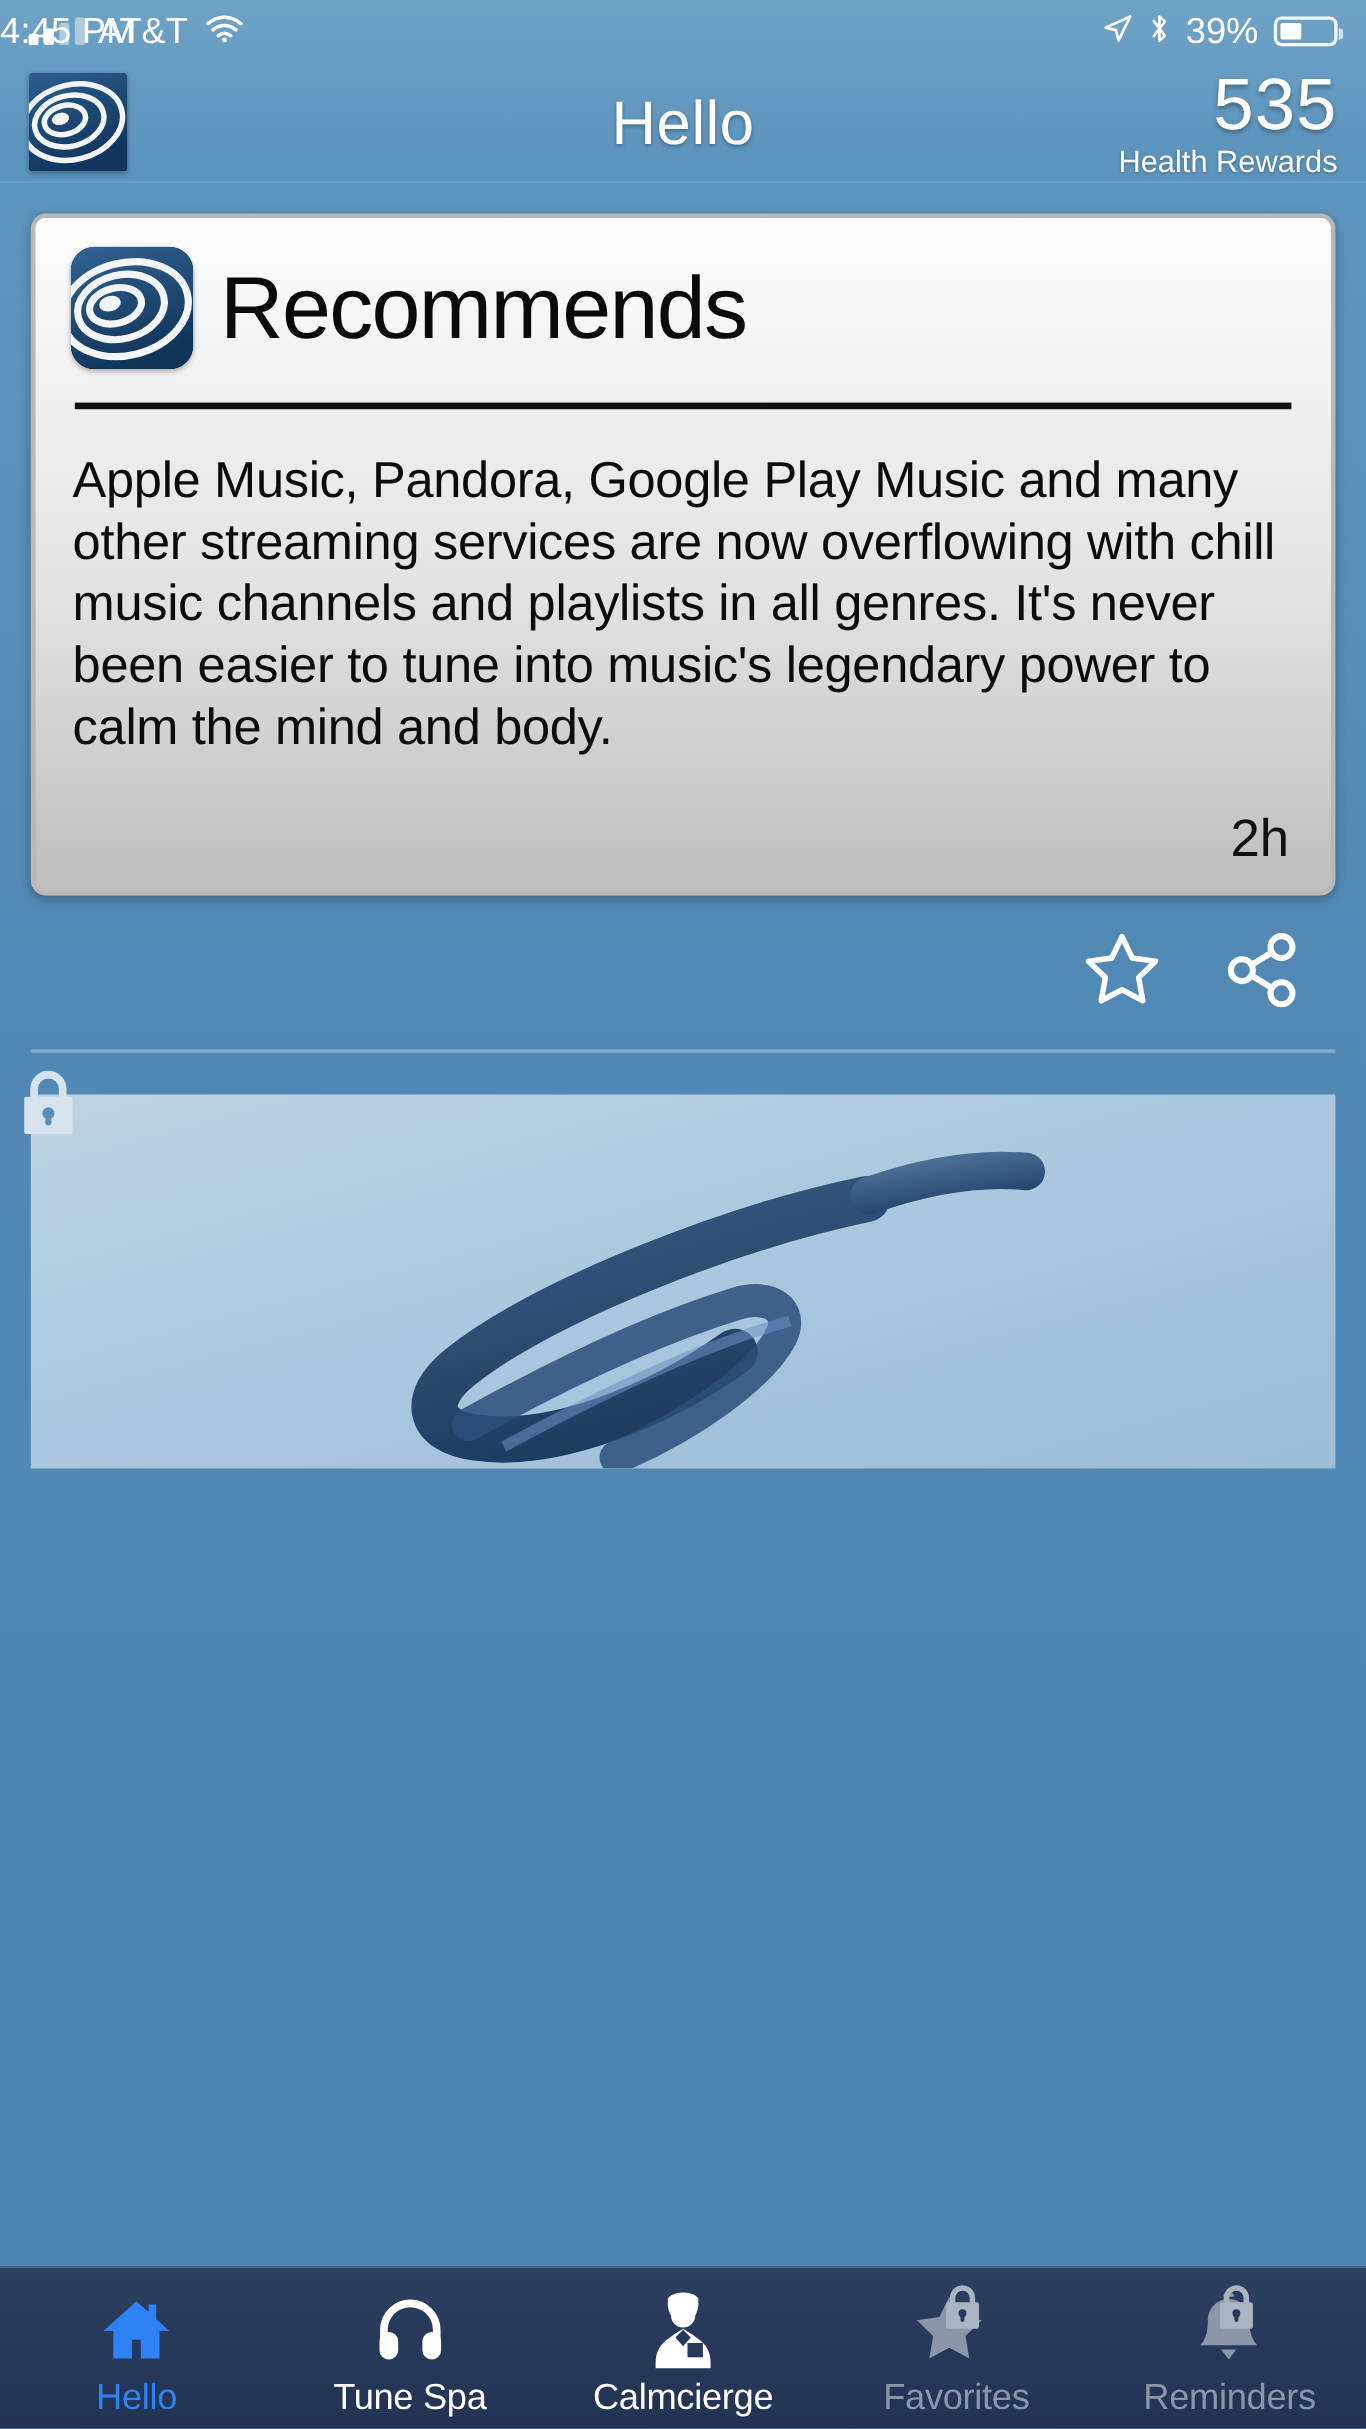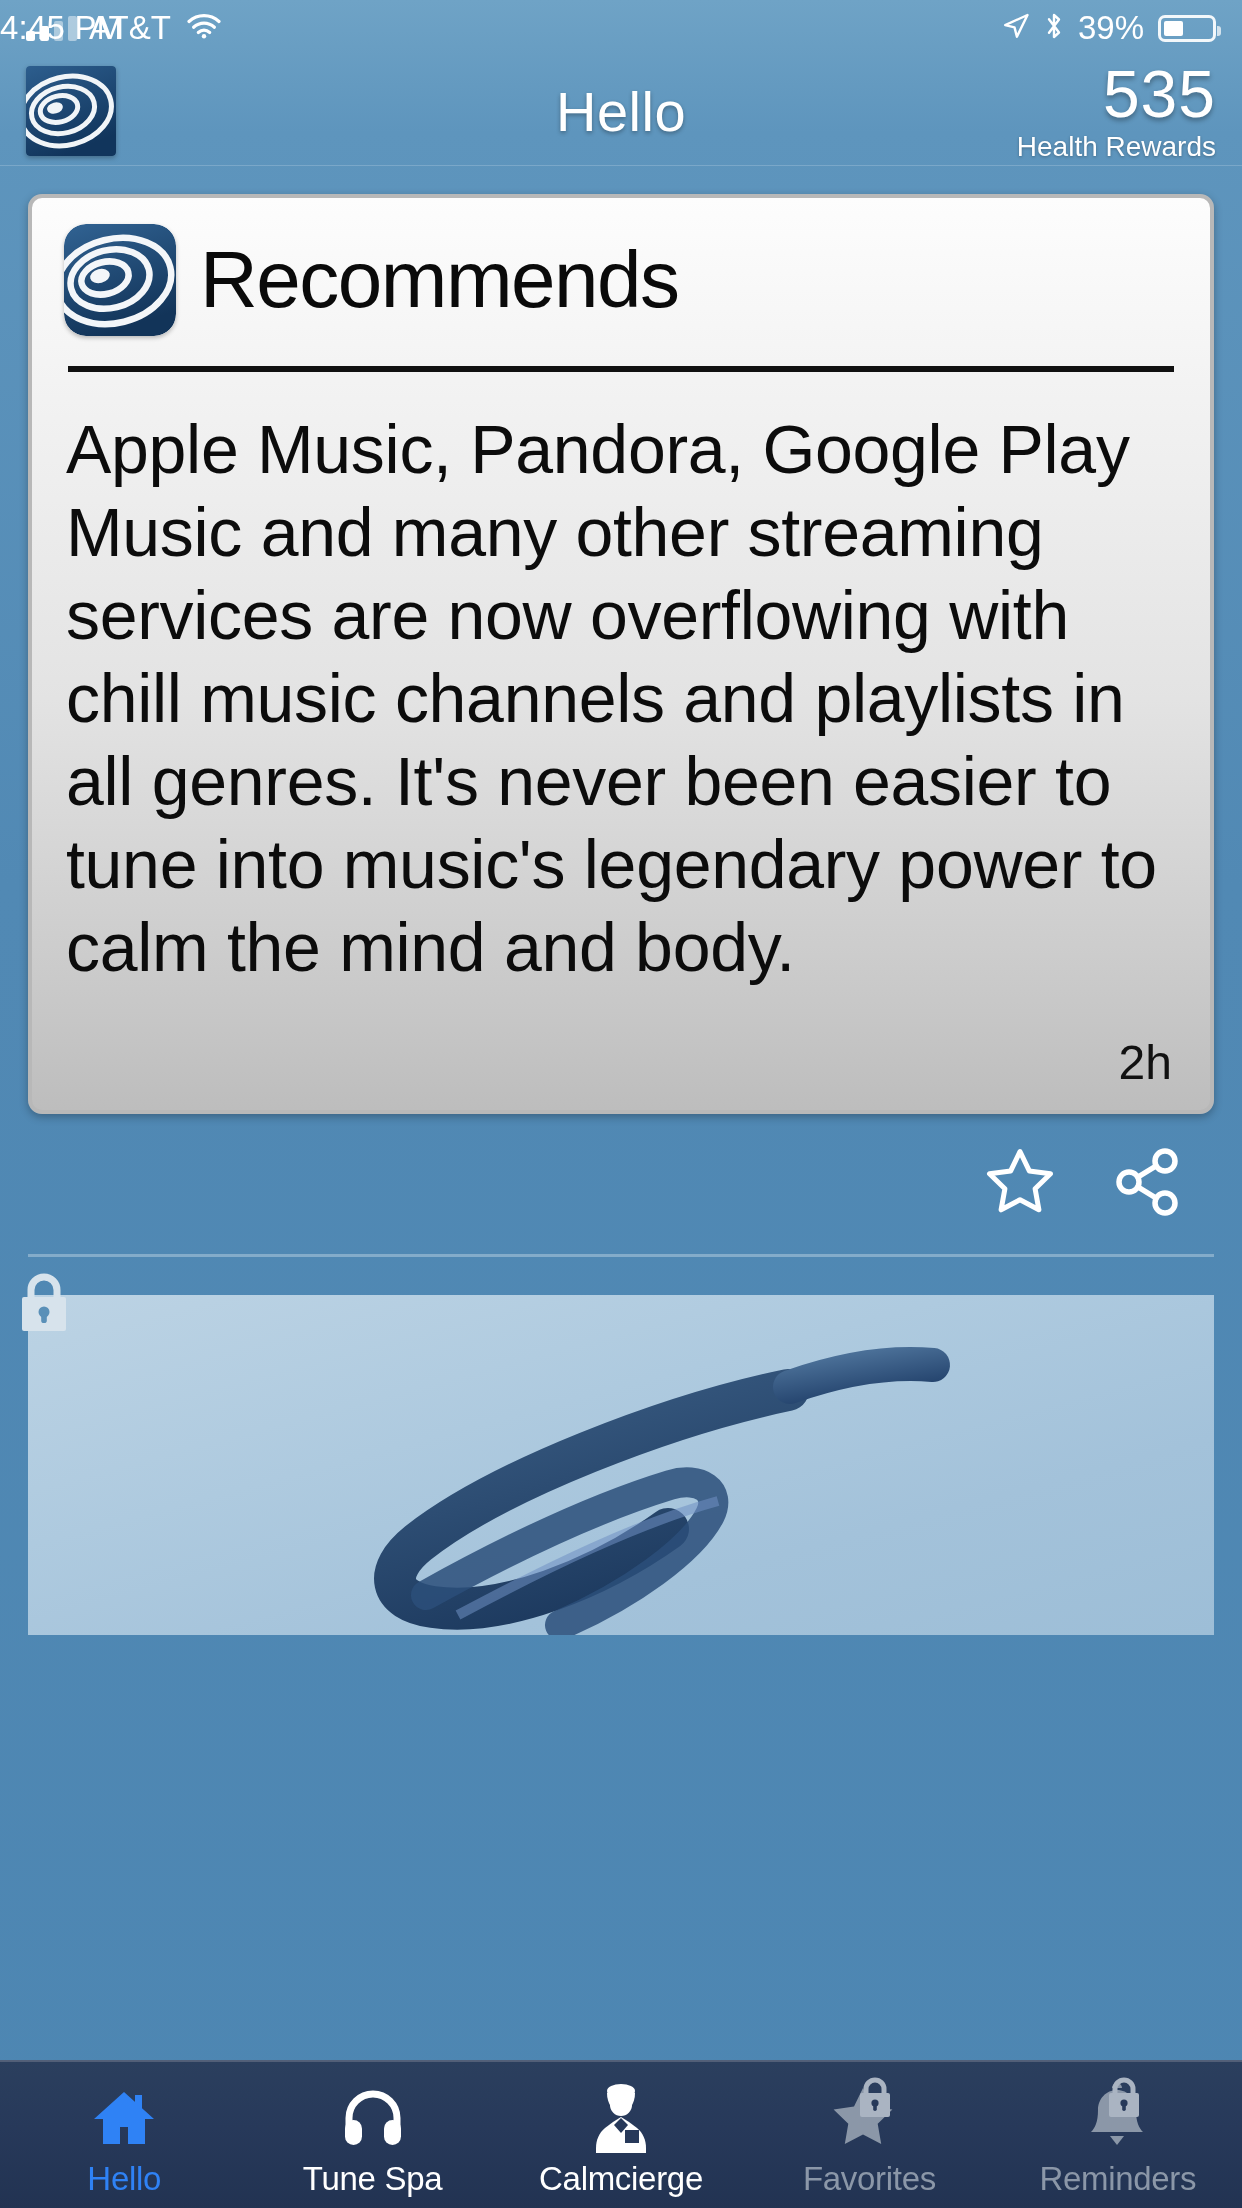--- a/index.html
+++ b/index.html
@@ -114,21 +114,21 @@
   .card-head-title {
     font-size:80px; font-weight:400; color:#0a0a0a; letter-spacing:-1.5px;
     line-height:1;
   }
   .card-rule { height:6px; background:#111; margin:30px 4px 0 4px; }
   .card-title {
     font-size:62px; font-weight:bold; font-style:italic; color:#000;
     margin:38px 0 0 2px; letter-spacing:-1px; line-height:1.05;
   }
   .card-body {
-    font-size:68px; color:#0c0c0c; margin:36px 2px 0 2px;
+    font-size:46px; color:#0c0c0c; margin:36px 2px 0 2px;
     line-height:1.22; letter-spacing:-0.3px;
   }
   .card-time {
     text-align:right; font-size:48px; color:#111;
     margin:46px 6px 0 0;
   }
 
   
   .actions {
     display:flex; justify-content:flex-end; align-items:center;

